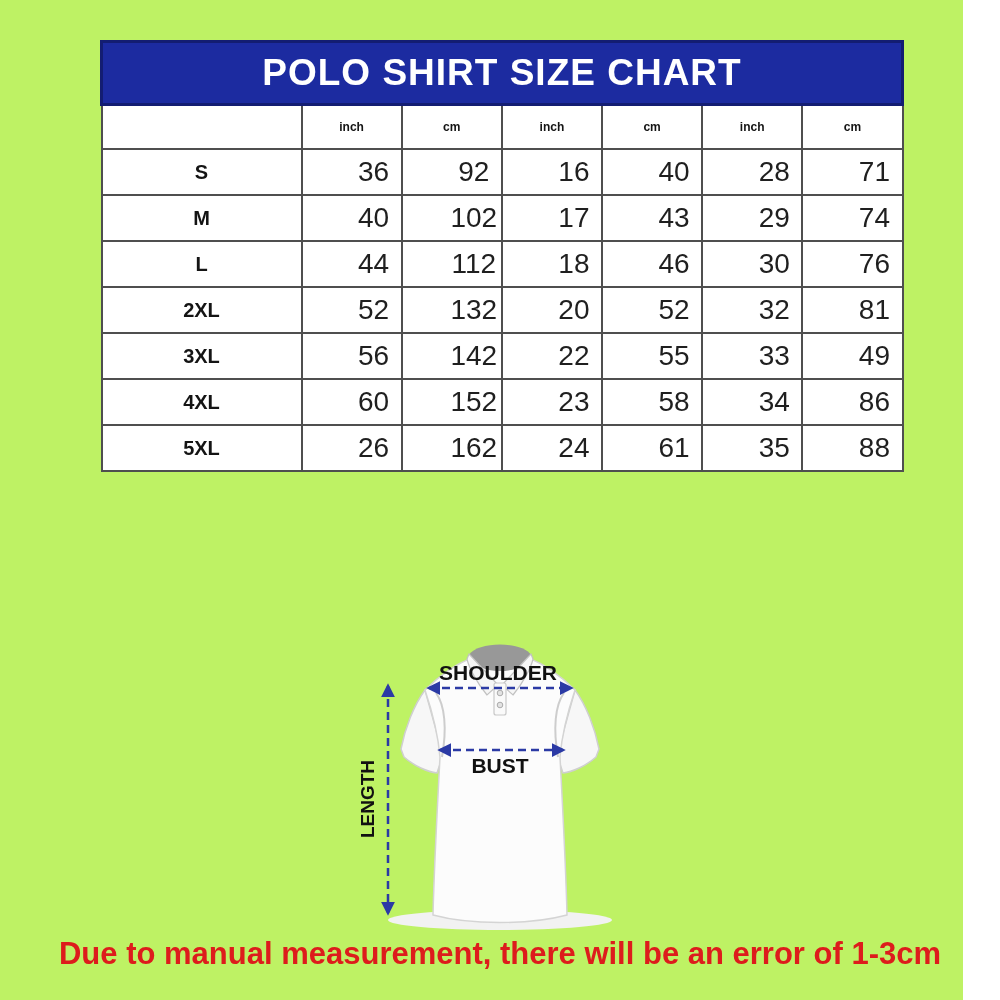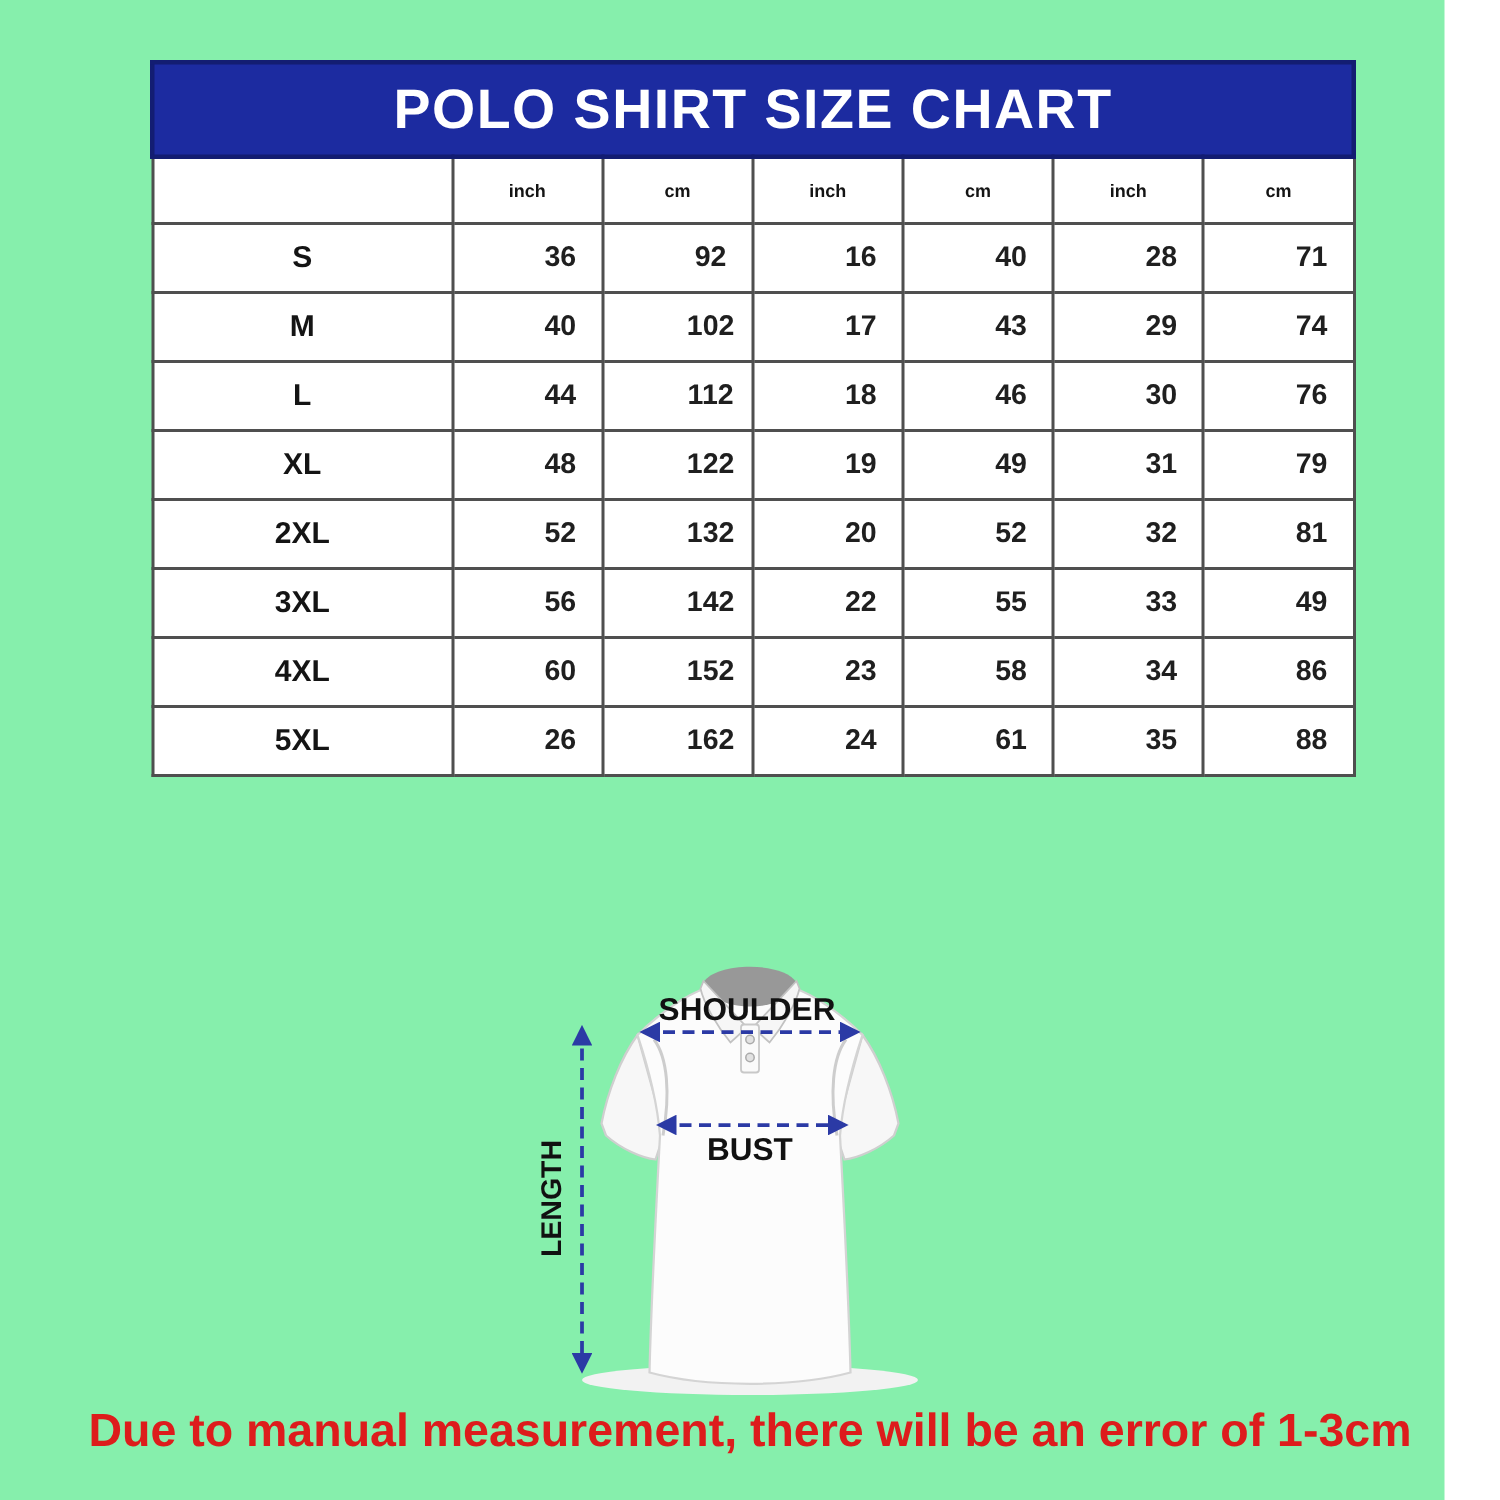--- a/index.html
+++ b/index.html
@@ -7,21 +7,21 @@
     padding: 0;
     background: #ffffff;
     width: 1000px;
     height: 1000px;
     font-family: "Liberation Sans", sans-serif;
   }
   .page {
     position: relative;
     width: 963px;
     height: 1000px;
-    background: #86efac;
+    background: #bef264;
     overflow: hidden;
   }
   
   table.size-table {
     position: absolute;
     left: 100px;
     top: 40px;
     width: 804px;
     border-collapse: collapse;
     table-layout: fixed;
@@ -56,22 +56,22 @@
     font-weight: bold;
   }
   tbody th.size-cell {
     background: #ffffff;
     height: 44px;
     font-size: 20px;
     font-weight: bold;
   }
   tbody td.val-cell {
     background: #ffffff;
-    font-size: 19px;
-    font-weight: bold;
+    font-size: 28px;
+    font-weight: normal;
     color: #1f1f1f;
     padding-left: 44px;
   }
   
   .shirt-svg {
     position: absolute;
     left: 340px;
     top: 633px;
   }
   .diagram-label {
@@ -142,29 +142,20 @@
       <tr>
         <th class="size-cell">L</th>
         <td class="val-cell">44</td>
         <td class="val-cell">112</td>
         <td class="val-cell">18</td>
         <td class="val-cell">46</td>
         <td class="val-cell">30</td>
         <td class="val-cell">76</td>
       </tr>
       <tr>
-        <th class="size-cell">XL</th>
-        <td class="val-cell">48</td>
-        <td class="val-cell">122</td>
-        <td class="val-cell">19</td>
-        <td class="val-cell">49</td>
-        <td class="val-cell">31</td>
-        <td class="val-cell">79</td>
-      </tr>
-      <tr>
         <th class="size-cell">2XL</th>
         <td class="val-cell">52</td>
         <td class="val-cell">132</td>
         <td class="val-cell">20</td>
         <td class="val-cell">52</td>
         <td class="val-cell">32</td>
         <td class="val-cell">81</td>
       </tr>
       <tr>
         <th class="size-cell">3XL</th>

